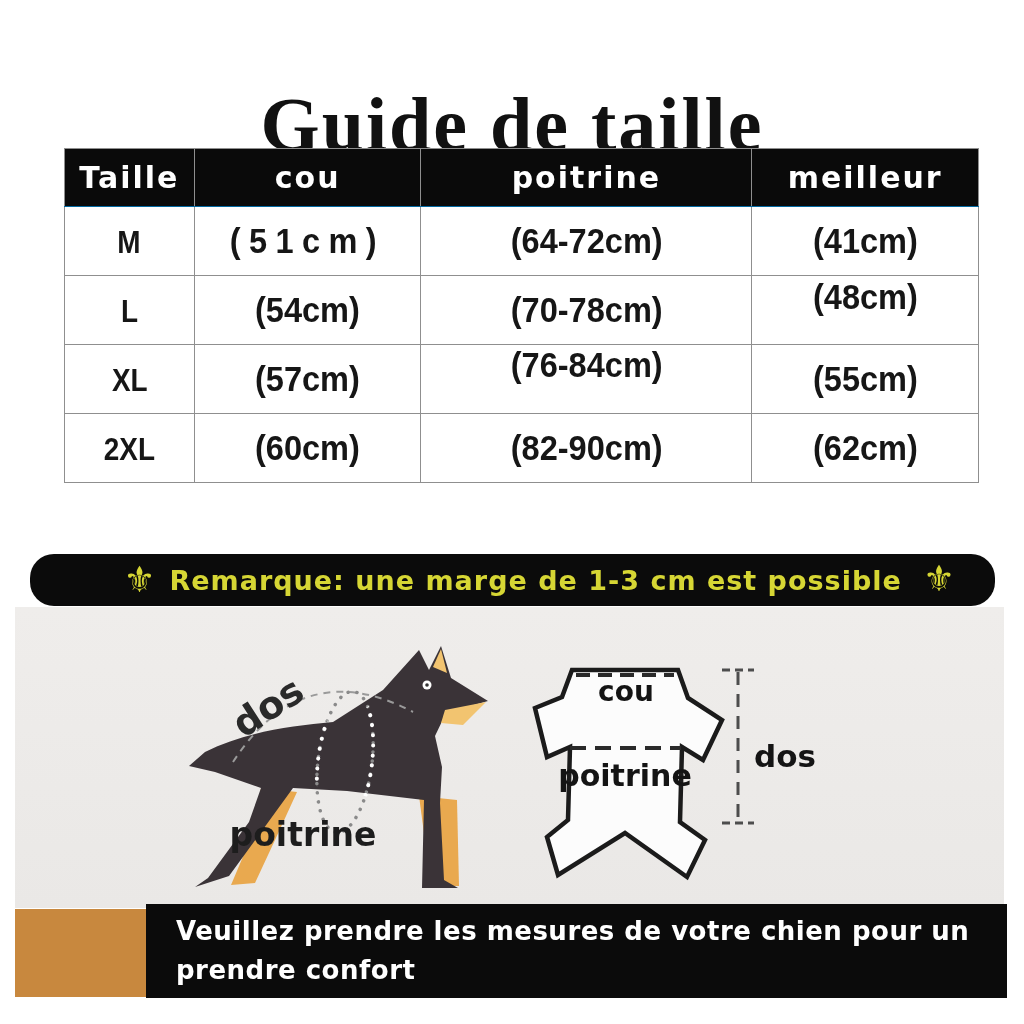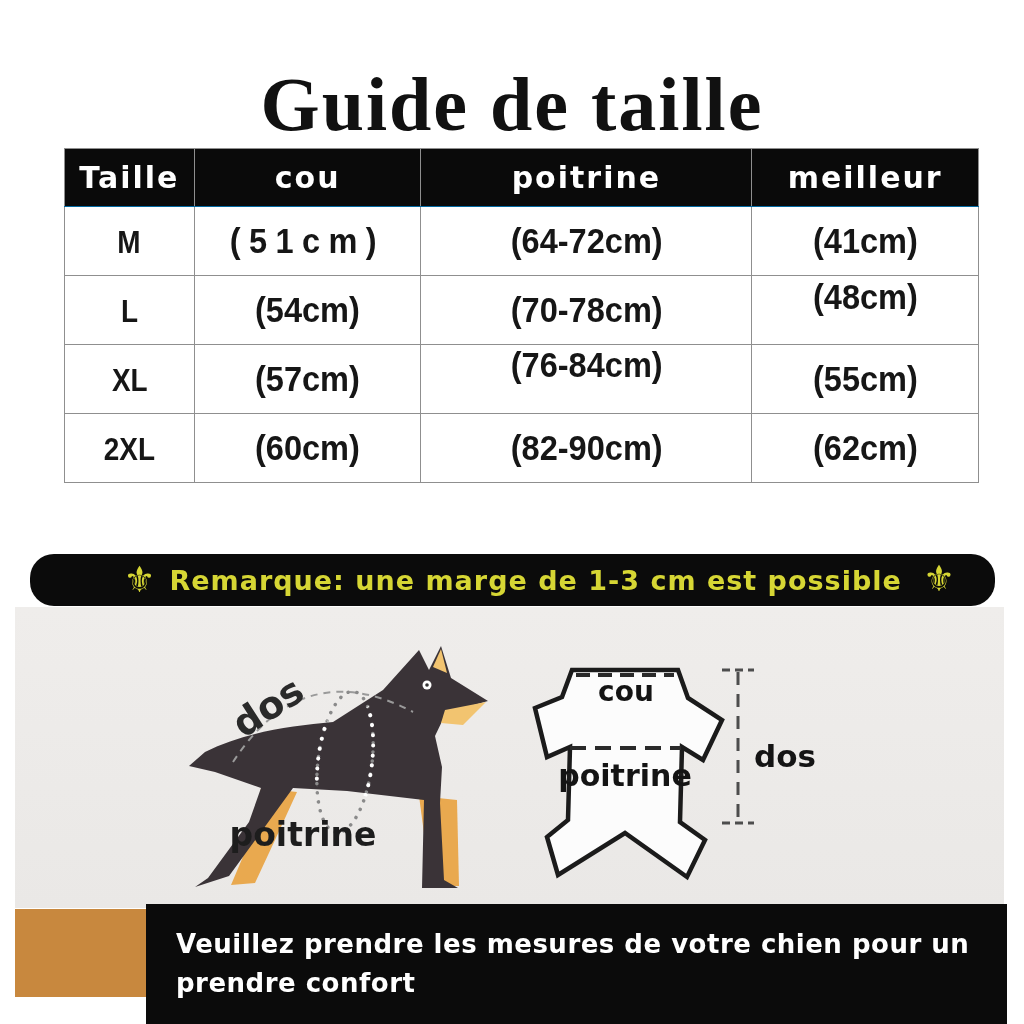--- a/index.html
+++ b/index.html
@@ -1,20 +1,20 @@
 <!DOCTYPE html>
 <html><head>
 <meta charset="utf-8">
 <style>
   html,body{margin:0;padding:0;background:#ffffff;}
   .page{position:relative;width:1024px;height:1024px;background:#ffffff;overflow:hidden;
         font-family:"DejaVu Sans",sans-serif;}
 
   
-  .title{position:absolute;left:0;top:10px;width:1024px;text-align:center;
+  .title{position:absolute;left:0;top:30px;width:1024px;text-align:center;
          font-family:"Liberation Serif",serif;font-weight:700;font-size:76px;
          letter-spacing:2px;color:#111;}
 
   
   .size-table{position:absolute;left:64px;top:148px;width:915px;border-collapse:collapse;
               table-layout:fixed;}
   .size-table th,.size-table td{border:1.5px solid #8f8f8f;text-align:center;vertical-align:middle;
               padding:0;}
   .size-table thead th{background:#0a0a0a;color:#fff;height:57px;
               font-family:"DejaVu Sans",sans-serif;font-weight:700;font-size:30px;
@@ -38,21 +38,21 @@
 
   
   .panel{position:absolute;left:15px;top:607px;width:989px;height:301px;
          background:linear-gradient(180deg,#efedeb 0%,#eae8e6 100%);}
   .dog-svg{position:absolute;left:160px;top:33px;}
   .garment-svg{position:absolute;left:505px;top:38px;}
   svg text{font-family:"DejaVu Sans",sans-serif;font-weight:700;}
 
   
   .footer-accent{position:absolute;left:15px;top:909px;width:131px;height:88px;background:#c8883e;}
-  .footer-black{position:absolute;left:146px;top:904px;width:861px;height:120px;background:#0b0b0b;
+  .footer-black{position:absolute;left:146px;top:904px;width:861px;height:94px;background:#0b0b0b;
                 display:flex;flex-direction:column;justify-content:center;padding-left:30px;
                 box-sizing:border-box;}
   .footer-black p{margin:0;color:#fff;font-weight:700;font-size:26px;line-height:39px;
                 letter-spacing:.5px;font-family:"DejaVu Sans",sans-serif;}
 </style>
 </head>
 <body>
 
 <div class="page">
 

